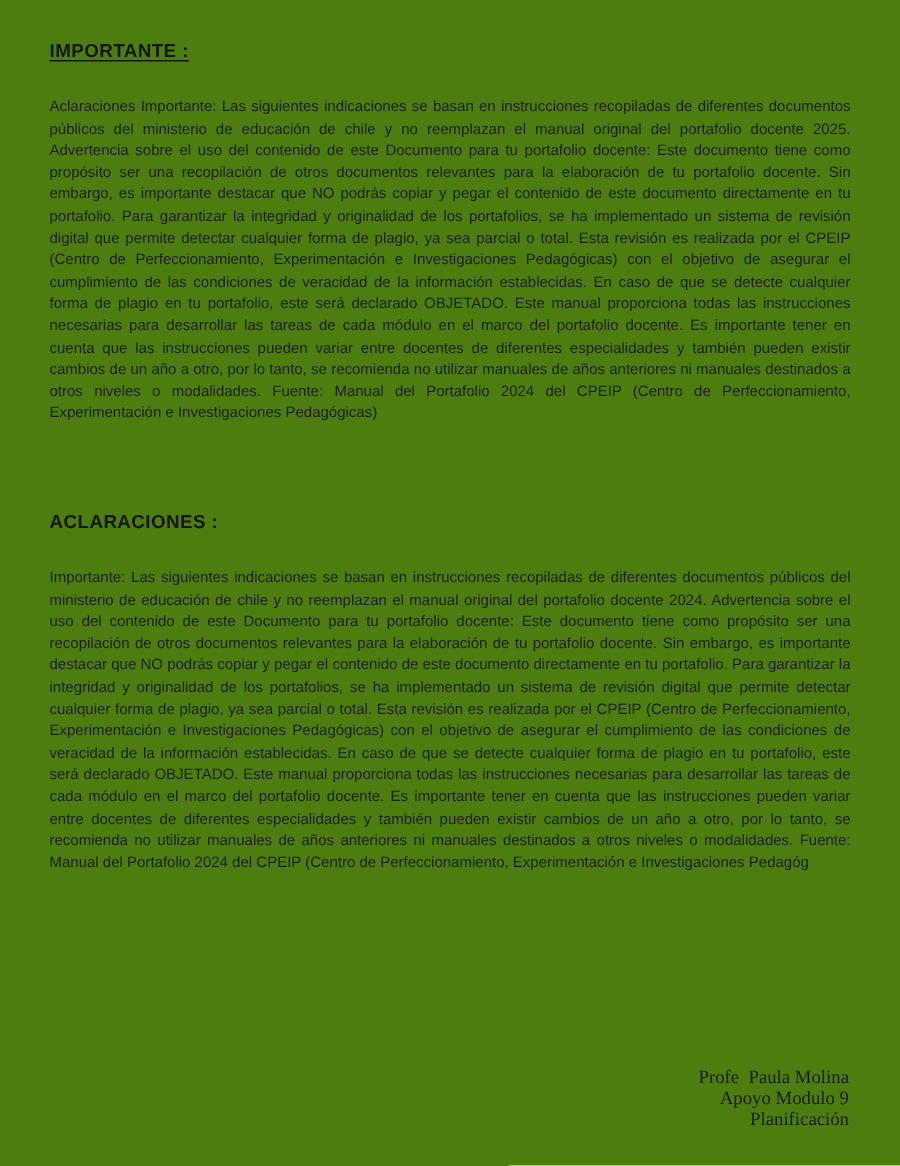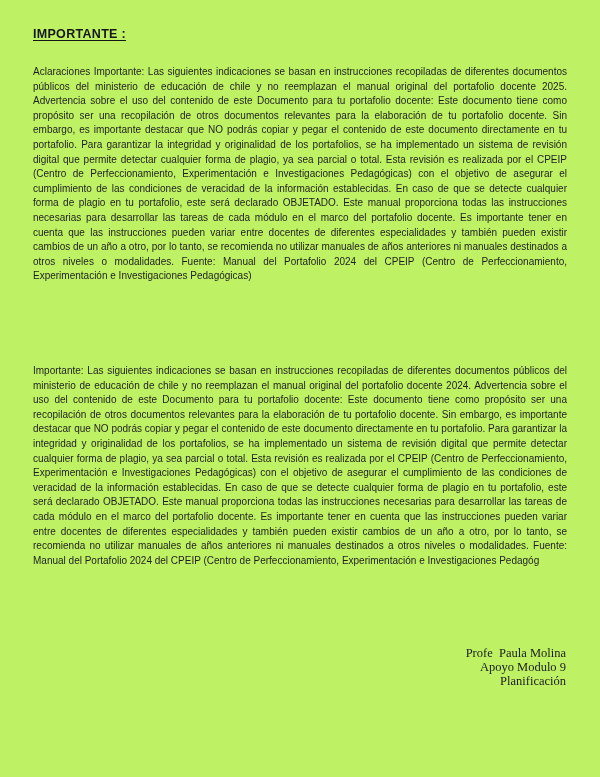--- a/index.html
+++ b/index.html
@@ -4,21 +4,21 @@
 <style>
   html, body {
     margin: 0;
     padding: 0;
     background: #ffffff;
   }
   .page {
     position: relative;
     width: 600px;
     height: 777px;
-    background: #bef264;
+    background: #4d7c0f;
     overflow: hidden;
     color: #1a1a1a;
   }
   .doc-section {
     position: absolute;
     left: 33px;
     right: 33px;
   }
   .doc-section.first  { top: 27px; }
   .doc-section.second { top: 341px; }
@@ -38,21 +38,21 @@
   .body-paragraph {
     margin: 23px 0 0 0;
     font-family: "Liberation Sans", sans-serif;
     font-size: 10px;
     line-height: 14.6px;
     text-align: justify;
     color: #1e1e1e;
   }
   .signature-block {
     position: absolute;
-    top: 647px;
+    top: 712px;
     right: 34px;
     text-align: right;
     font-family: "Liberation Serif", serif;
     font-size: 12.5px;
     line-height: 13.8px;
     color: #1c1c1c;
   }
   .signature-line {
     white-space: pre-wrap; 
   }
@@ -61,20 +61,21 @@
 <body>
 
 <div class="page">
 
   <section class="doc-section first">
     <h2 class="heading underlined">IMPORTANTE :</h2>
     <p class="body-paragraph">Aclaraciones Importante: Las siguientes indicaciones se basan en instrucciones recopiladas de diferentes documentos públicos del ministerio de educación de chile y no reemplazan el manual original del portafolio docente 2025. Advertencia sobre el uso del contenido de este Documento para tu portafolio docente: Este documento tiene como propósito ser una recopilación de otros documentos relevantes para la elaboración de tu portafolio docente. Sin embargo, es importante destacar que NO podrás copiar y pegar el contenido de este documento directamente en tu portafolio. Para garantizar la integridad y originalidad de los portafolios, se ha implementado un sistema de revisión digital que permite detectar cualquier forma de plagio, ya sea parcial o total. Esta revisión es realizada por el CPEIP (Centro de Perfeccionamiento, Experimentación e Investigaciones Pedagógicas) con el objetivo de asegurar el cumplimiento de las condiciones de veracidad de la información establecidas. En caso de que se detecte cualquier forma de plagio en tu portafolio, este será declarado OBJETADO. Este manual proporciona todas las instrucciones necesarias para desarrollar las tareas de cada módulo en el marco del portafolio docente. Es importante tener en cuenta que las instrucciones pueden variar entre docentes de diferentes especialidades y también pueden existir cambios de un año a otro, por lo tanto, se recomienda no utilizar manuales de años anteriores ni manuales destinados a otros niveles o modalidades. Fuente: Manual del Portafolio 2024 del CPEIP (Centro de Perfeccionamiento, Experimentación e Investigaciones Pedagógicas)</p>
   </section>
 
   <section class="doc-section second">
+    <h2 class="heading">ACLARACIONES :</h2>
     <p class="body-paragraph">Importante: Las siguientes indicaciones se basan en instrucciones recopiladas de diferentes documentos públicos del ministerio de educación de chile y no reemplazan el manual original del portafolio docente 2024. Advertencia sobre el uso del contenido de este Documento para tu portafolio docente: Este documento tiene como propósito ser una recopilación de otros documentos relevantes para la elaboración de tu portafolio docente. Sin embargo, es importante destacar que NO podrás copiar y pegar el contenido de este documento directamente en tu portafolio. Para garantizar la integridad y originalidad de los portafolios, se ha implementado un sistema de revisión digital que permite detectar cualquier forma de plagio, ya sea parcial o total. Esta revisión es realizada por el CPEIP (Centro de Perfeccionamiento, Experimentación e Investigaciones Pedagógicas) con el objetivo de asegurar el cumplimiento de las condiciones de veracidad de la información establecidas. En caso de que se detecte cualquier forma de plagio en tu portafolio, este será declarado OBJETADO. Este manual proporciona todas las instrucciones necesarias para desarrollar las tareas de cada módulo en el marco del portafolio docente. Es importante tener en cuenta que las instrucciones pueden variar entre docentes de diferentes especialidades y también pueden existir cambios de un año a otro, por lo tanto, se recomienda no utilizar manuales de años anteriores ni manuales destinados a otros niveles o modalidades. Fuente: Manual del Portafolio 2024 del CPEIP (Centro de Perfeccionamiento, Experimentación e Investigaciones Pedagóg</p>
   </section>
 
   <div class="signature-block">
     <div class="signature-line">Profe  Paula Molina</div>
     <div class="signature-line">Apoyo Modulo 9</div>
     <div class="signature-line">Planificación</div>
   </div>
 
 </div>

